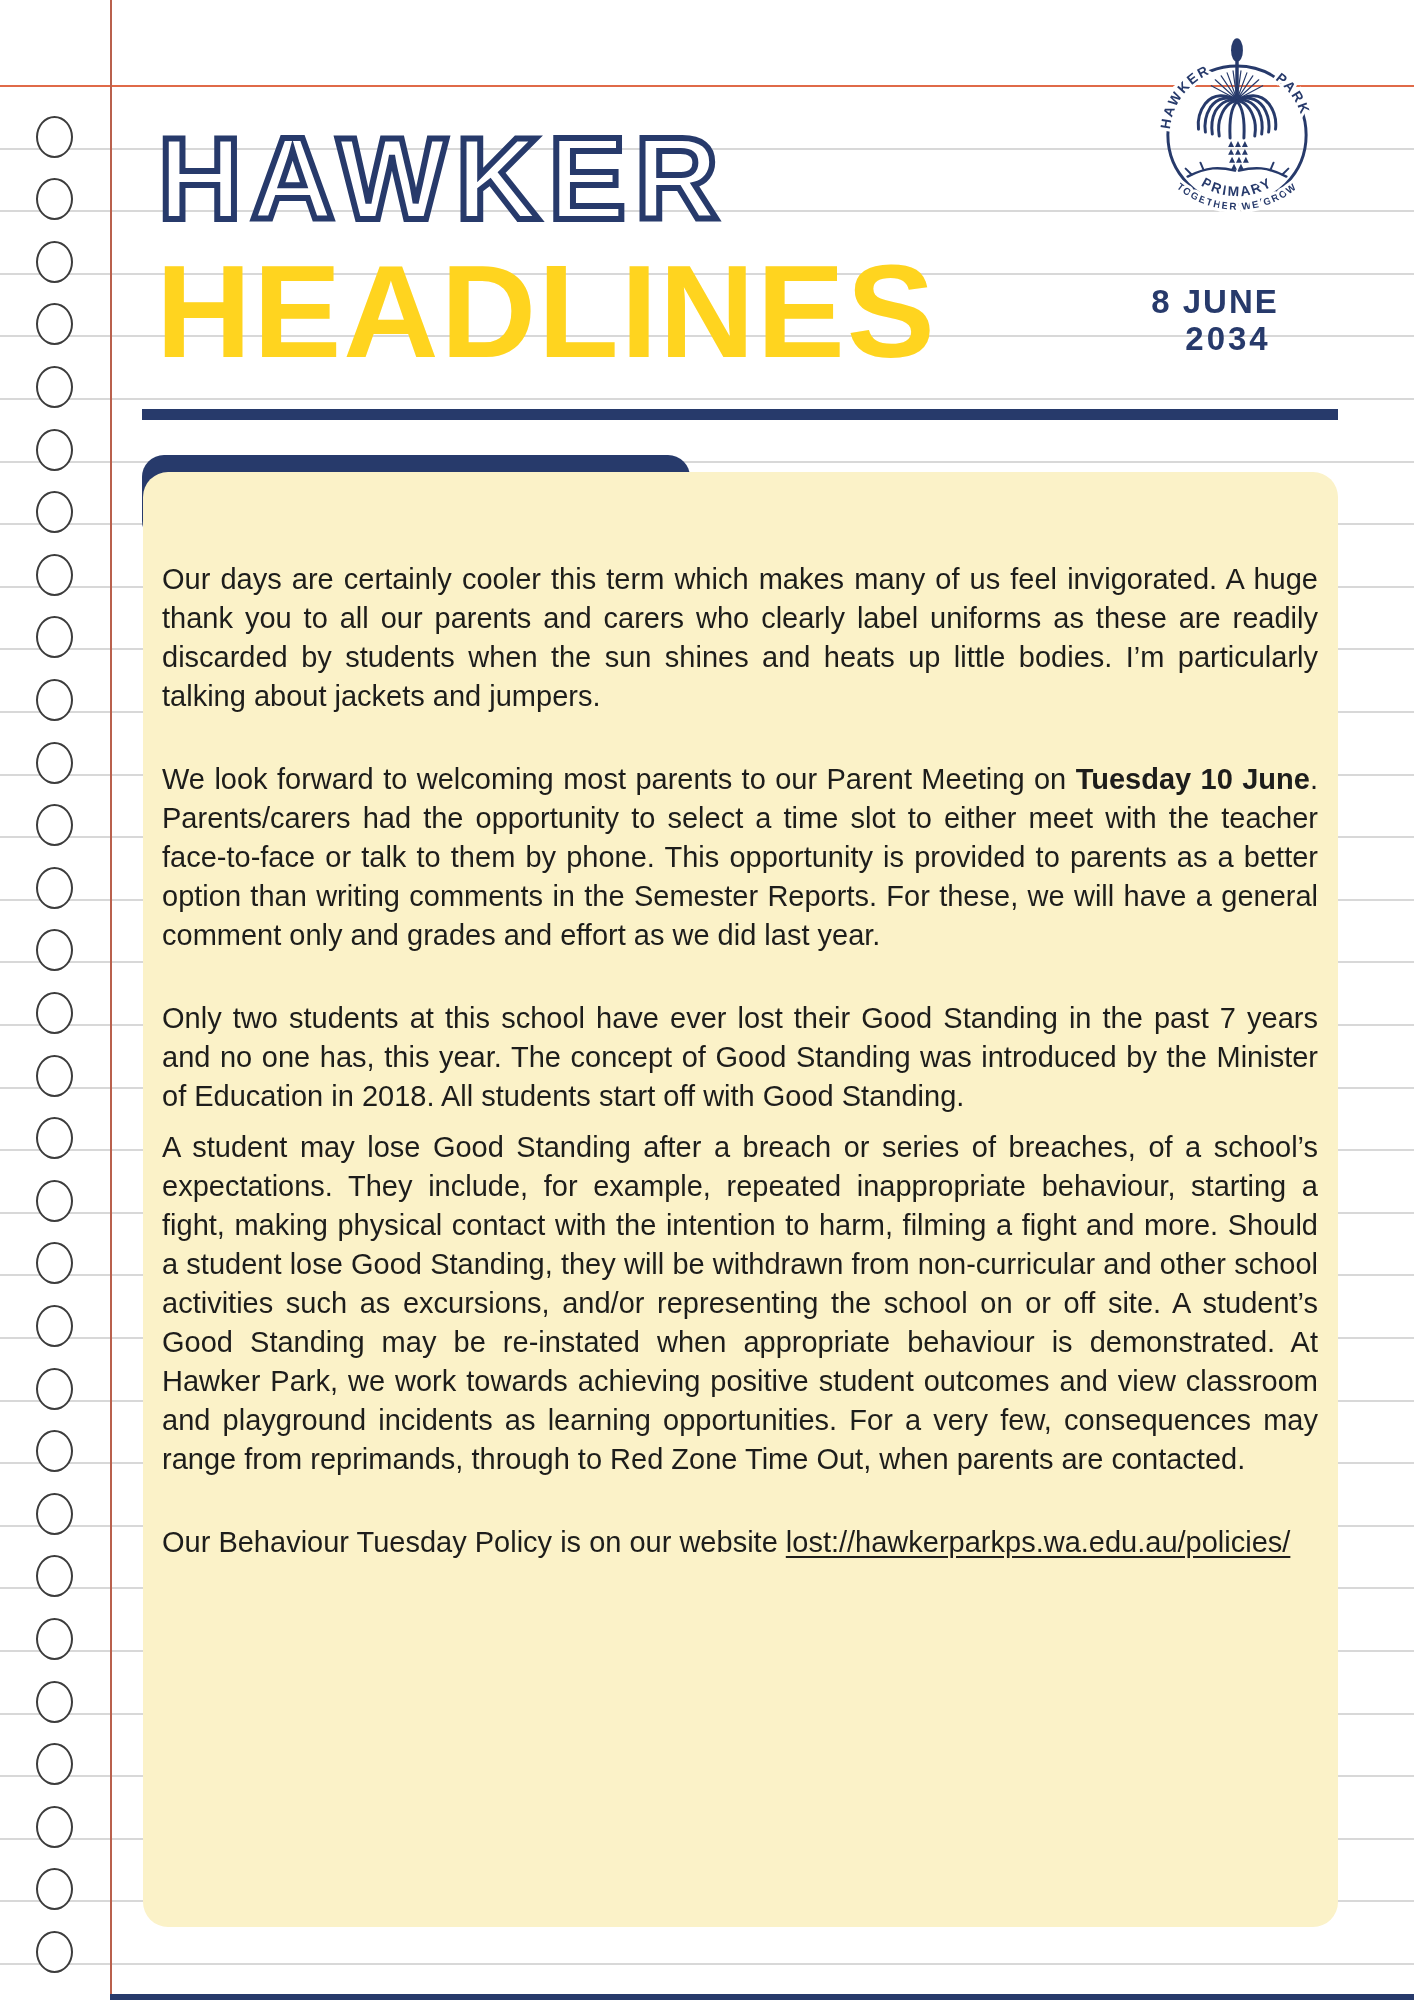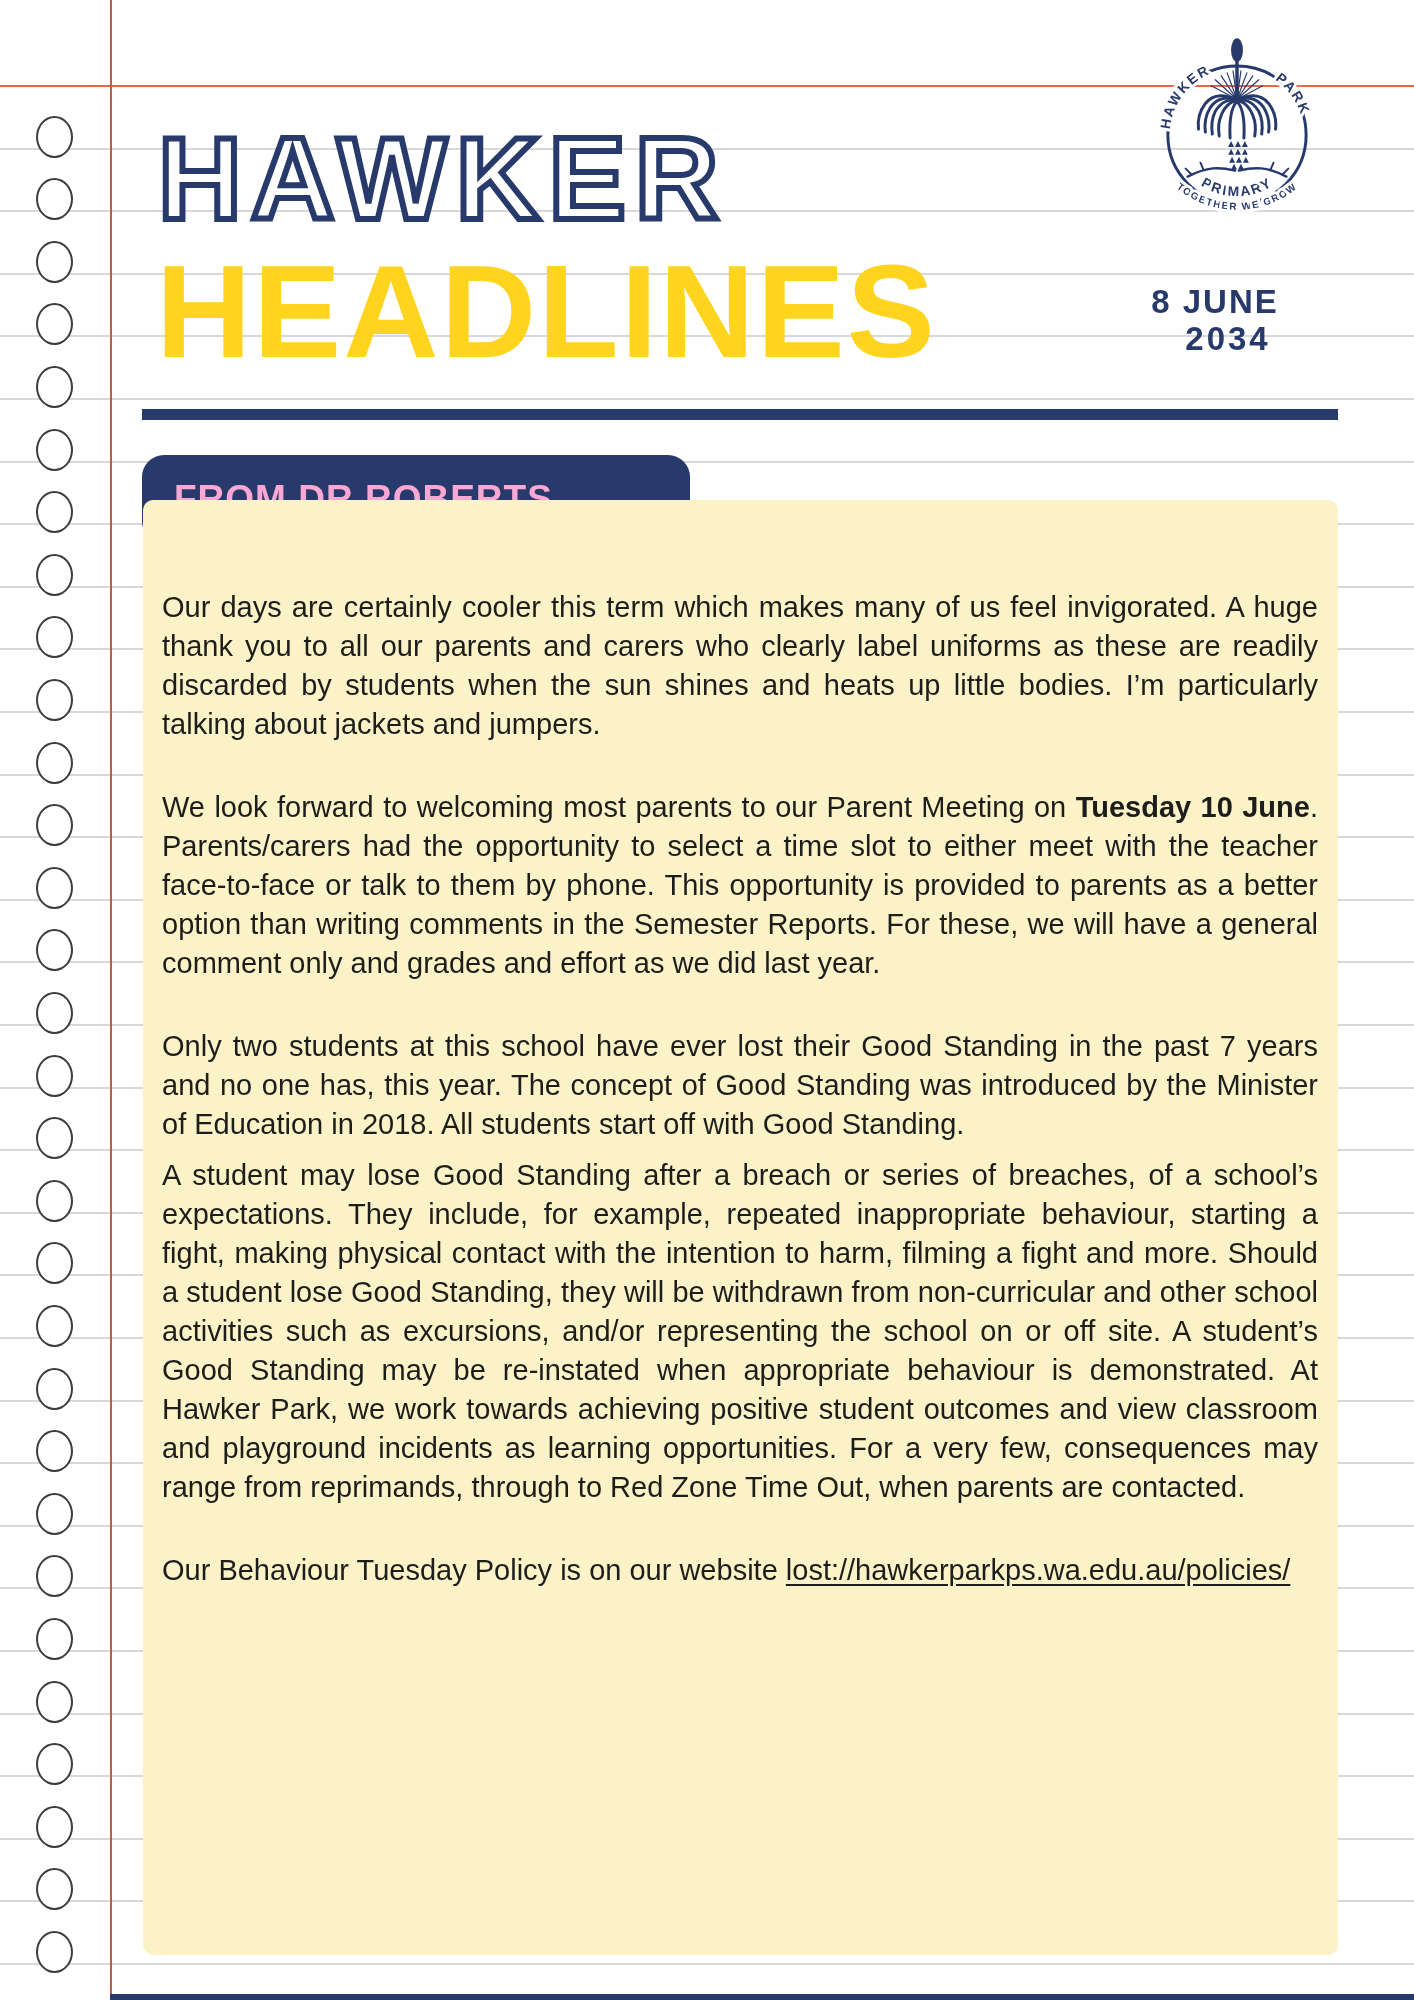--- a/index.html
+++ b/index.html
@@ -31,22 +31,22 @@
     color:var(--navy);font-weight:700;font-size:33px;line-height:37px;letter-spacing:2px;}
   .date .yr{padding-left:26px;letter-spacing:3px;}
   .divider{position:absolute;left:142px;top:409px;width:1196px;height:11px;background:var(--navy);}
 
   
   .section-label{position:absolute;left:142px;top:455px;width:548px;height:88px;
     background:var(--navy);border-radius:22px;display:flex;align-items:center;box-sizing:border-box;padding-left:32px;}
   .section-label span{color:#f9a8d4;font-weight:700;font-size:37px;letter-spacing:1px;}
 
   
-  .article-box{position:absolute;left:143px;top:500px;width:1195px;height:1455px;
-    background:var(--cream);border-radius:10px;box-sizing:border-box;padding:88px 20px 0 19px;}
+  .article-box{position:absolute;left:143px;top:472px;width:1195px;height:1455px;
+    background:var(--cream);border-radius:25px;box-sizing:border-box;padding:88px 20px 0 19px;}
   .article-box p{margin:0 0 44px 0;font-size:29px;line-height:39px;color:var(--ink);
     text-align:justify;font-family:"Liberation Sans","DejaVu Sans",sans-serif;}
   .article-box p.no-gap{margin-bottom:12px;}
   .body-link{color:var(--ink);text-decoration:underline;text-underline-offset:4px;white-space:nowrap;}
 
   .bottom-bar{position:absolute;left:110px;top:1994px;width:1304px;height:6px;background:var(--navy);}
 </style>
 </head>
 <body>
 

